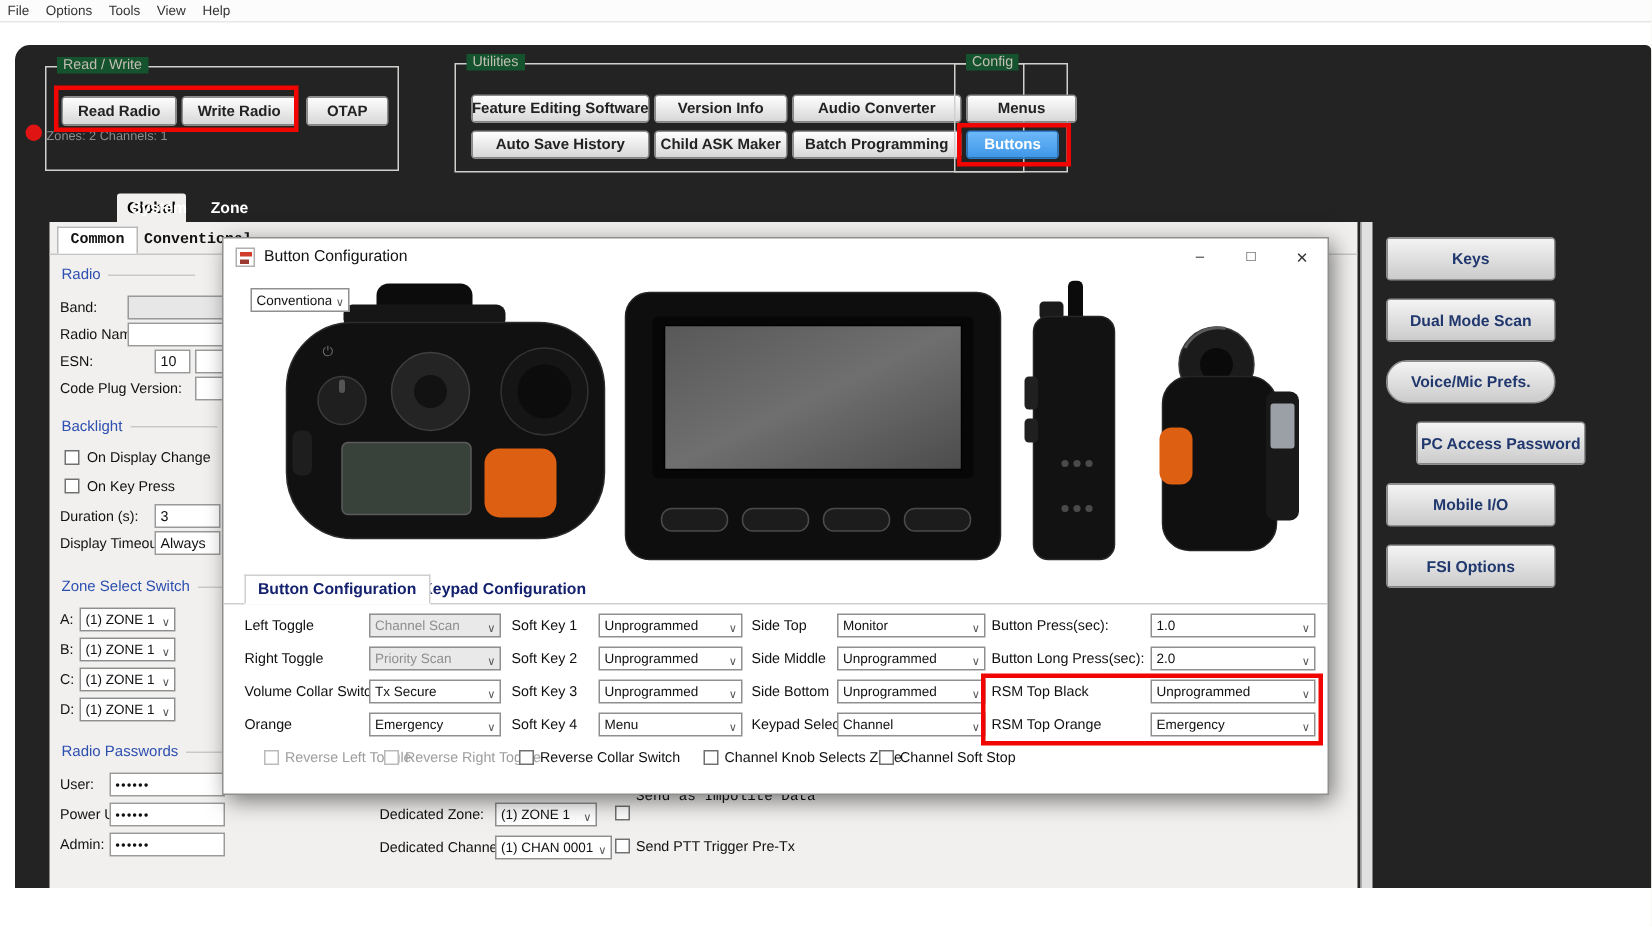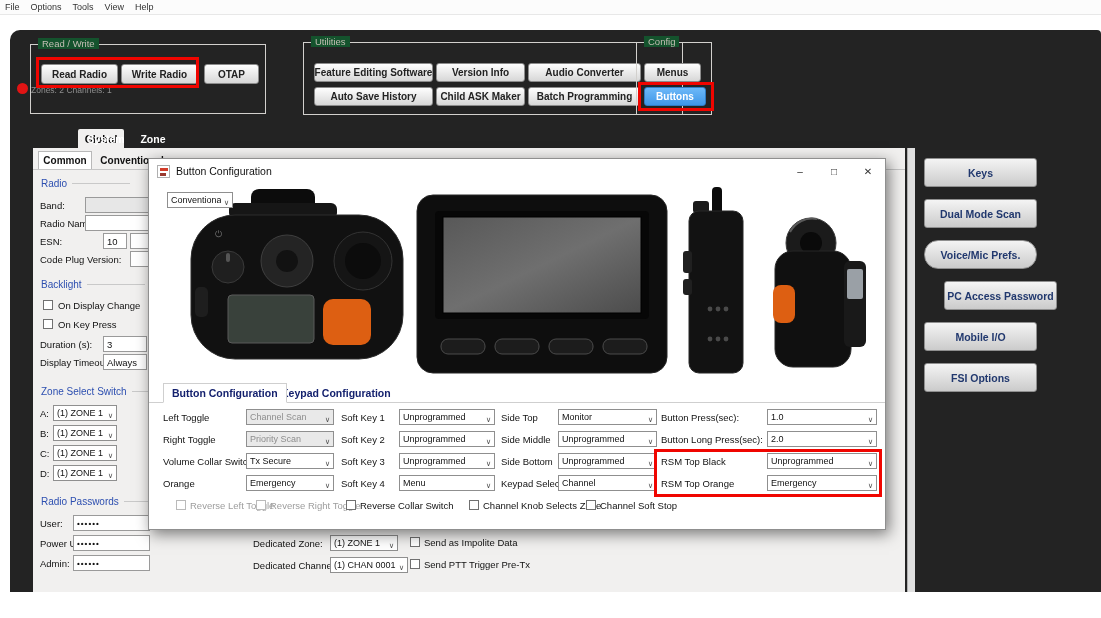--- a/index.html
+++ b/index.html
@@ -12,21 +12,21 @@
   .group-title{position:absolute;top:-7px;left:7px;background:#14532d;padding:0 4px;font-size:9.5px;color:#c4beb4;white-space:nowrap;}
   .btn{position:absolute;display:flex;align-items:center;justify-content:center;background:linear-gradient(#fefefe,#d7d7d7);border:1px solid #8c8c8c;border-radius:3px;font-size:10px;font-weight:700;color:#222;white-space:nowrap;}
   .btn-blue{background:linear-gradient(#6cb8f8,#3f97e8);border-color:#2f7cc4;color:#fff;}
   .redbox{position:absolute;border:3px solid #f00500;pointer-events:none;z-index:5;}
   .statusdot{position:absolute;width:11px;height:11px;border-radius:50%;background:#e11414;}
   .statustext{position:absolute;font-size:8.5px;color:#8e8e8e;white-space:nowrap;}
   .maintab{position:absolute;height:19px;display:flex;align-items:center;justify-content:center;font-size:10.5px;font-weight:700;color:#fff;}
   .maintab.sel{background:#f1f0ef;color:#000;border-radius:2px 2px 0 0;margin-left:45px;}
   .panel{position:absolute;left:23px;top:118px;width:872px;height:444px;background:#f1f0ef;}
   .subtab-line{position:absolute;left:0;top:21px;width:100%;border-bottom:1px solid #c6c6c6;}
-  .subtab{position:absolute;height:18px;display:flex;align-items:center;justify-content:center;font-size:10px;font-weight:700;color:#111;}
+  .subtab{position:absolute;height:18px;display:flex;align-items:center;justify-content:center;font-size:10px;font-weight:700;color:#111;font-family:Liberation Mono, monospace;}
   .subtab.sel{background:#fff;border:1px solid #b9b9b9;border-bottom:none;z-index:1;}
   .scrollstrip{position:absolute;left:897px;top:118px;width:8px;height:444px;background:#e0e0e0;border-left:1px solid #b0b0b0;}
   .sechead{position:absolute;display:flex;align-items:center;gap:5px;font-size:10px;color:#2d4fb0;white-space:nowrap;}
   .sechead .rule{height:1px;background:#c9c9c9;width:58px;}
   .flabel{position:absolute;font-size:9.5px;color:#111;white-space:nowrap;text-align:right;}
   .field{position:absolute;height:16px;background:#fff;border:1px solid #9a9a9a;font-size:9.5px;color:#111;display:flex;align-items:center;padding:0 3px;overflow:hidden;white-space:nowrap;}
   .field.dis{background:#e7e7e7;}
   .field.pw{font-weight:700;letter-spacing:1px;font-size:8px;}
   .dd{position:absolute;height:16px;background:#fff;border:1px solid #8f8f8f;display:flex;align-items:center;overflow:hidden;}
   .dd .t{flex:1;font-size:9px;color:#111;padding:0 3px;white-space:nowrap;overflow:hidden;}
@@ -85,21 +85,21 @@
       <div class="btn" style="left:10px;top:20px;width:119px;height:19px;">Feature Editing Software</div>
       <div class="btn" style="left:132px;top:20px;width:89px;height:19px;">Version Info</div>
       <div class="btn" style="left:224px;top:20px;width:113px;height:19px;">Audio Converter</div>
       <div class="btn" style="left:10px;top:44px;width:119px;height:19px;">Auto Save History</div>
       <div class="btn" style="left:132px;top:44px;width:89px;height:19px;">Child ASK Maker</div>
       <div class="btn" style="left:224px;top:44px;width:113px;height:19px;">Batch Programming</div>
     </div>
 
     <div class="group" style="left:626px;top:12px;width:76px;height:73px;">
       <span class="group-title">Config</span>
-      <div class="btn" style="left:7px;top:20px;width:57px;height:19px;">Menus</div>
+      <div class="btn" style="left:7px;top:20px;width:74px;height:19px;">Menus</div>
       <div class="btn btn-blue" style="left:7px;top:44px;width:62px;height:19px;">Buttons</div>
     </div>
     <div class="redbox" style="left:628px;top:52px;width:76px;height:29px;"></div>
 
     <div class="maintab sel" style="left:23px;top:99px;width:46px;">Global</div>
     <div class="maintab" style="left:71px;top:99px;width:50px;">System</div>
     <div class="maintab" style="left:123px;top:99px;width:40px;">Zone</div>
 
     <div class="panel">
       <div class="subtab-line"></div>
@@ -168,21 +168,21 @@
       <div class="field pw" style="left:40px;top:387px;width:77px;">••••••</div>
       <span class="flabel" style="left:7px;top:410px;">Admin:</span>
       <div class="field pw" style="left:40px;top:407px;width:77px;">••••••</div>
 
       <span class="flabel" style="left:220px;top:390px;">Dedicated Zone:</span>
       <div class="dd" style="left:297px;top:387px;width:68px;">
           <span class="t">(1) ZONE 1</span>
           <span class="a"></span>
         </div>
       <span class="cb" style="left:377px;top:389px;"></span>
-      <span class="cblabel" style="left:391px;top:389px;">Send as Impolite Data</span>
+      <span class="cblabel" style="left:391px;top:377px;font-family:Liberation Mono, monospace;">Send as Impolite Data</span>
       <span class="flabel" style="left:220px;top:412px;">Dedicated Channel:</span>
       <div class="dd" style="left:297px;top:409px;width:78px;">
           <span class="t">(1) CHAN 0001</span>
           <span class="a"></span>
         </div>
       <span class="cb" style="left:377px;top:411px;"></span>
       <span class="cblabel" style="left:391px;top:411px;">Send PTT Trigger Pre-Tx</span>
     </div>
 
     <div class="scrollstrip"></div>

